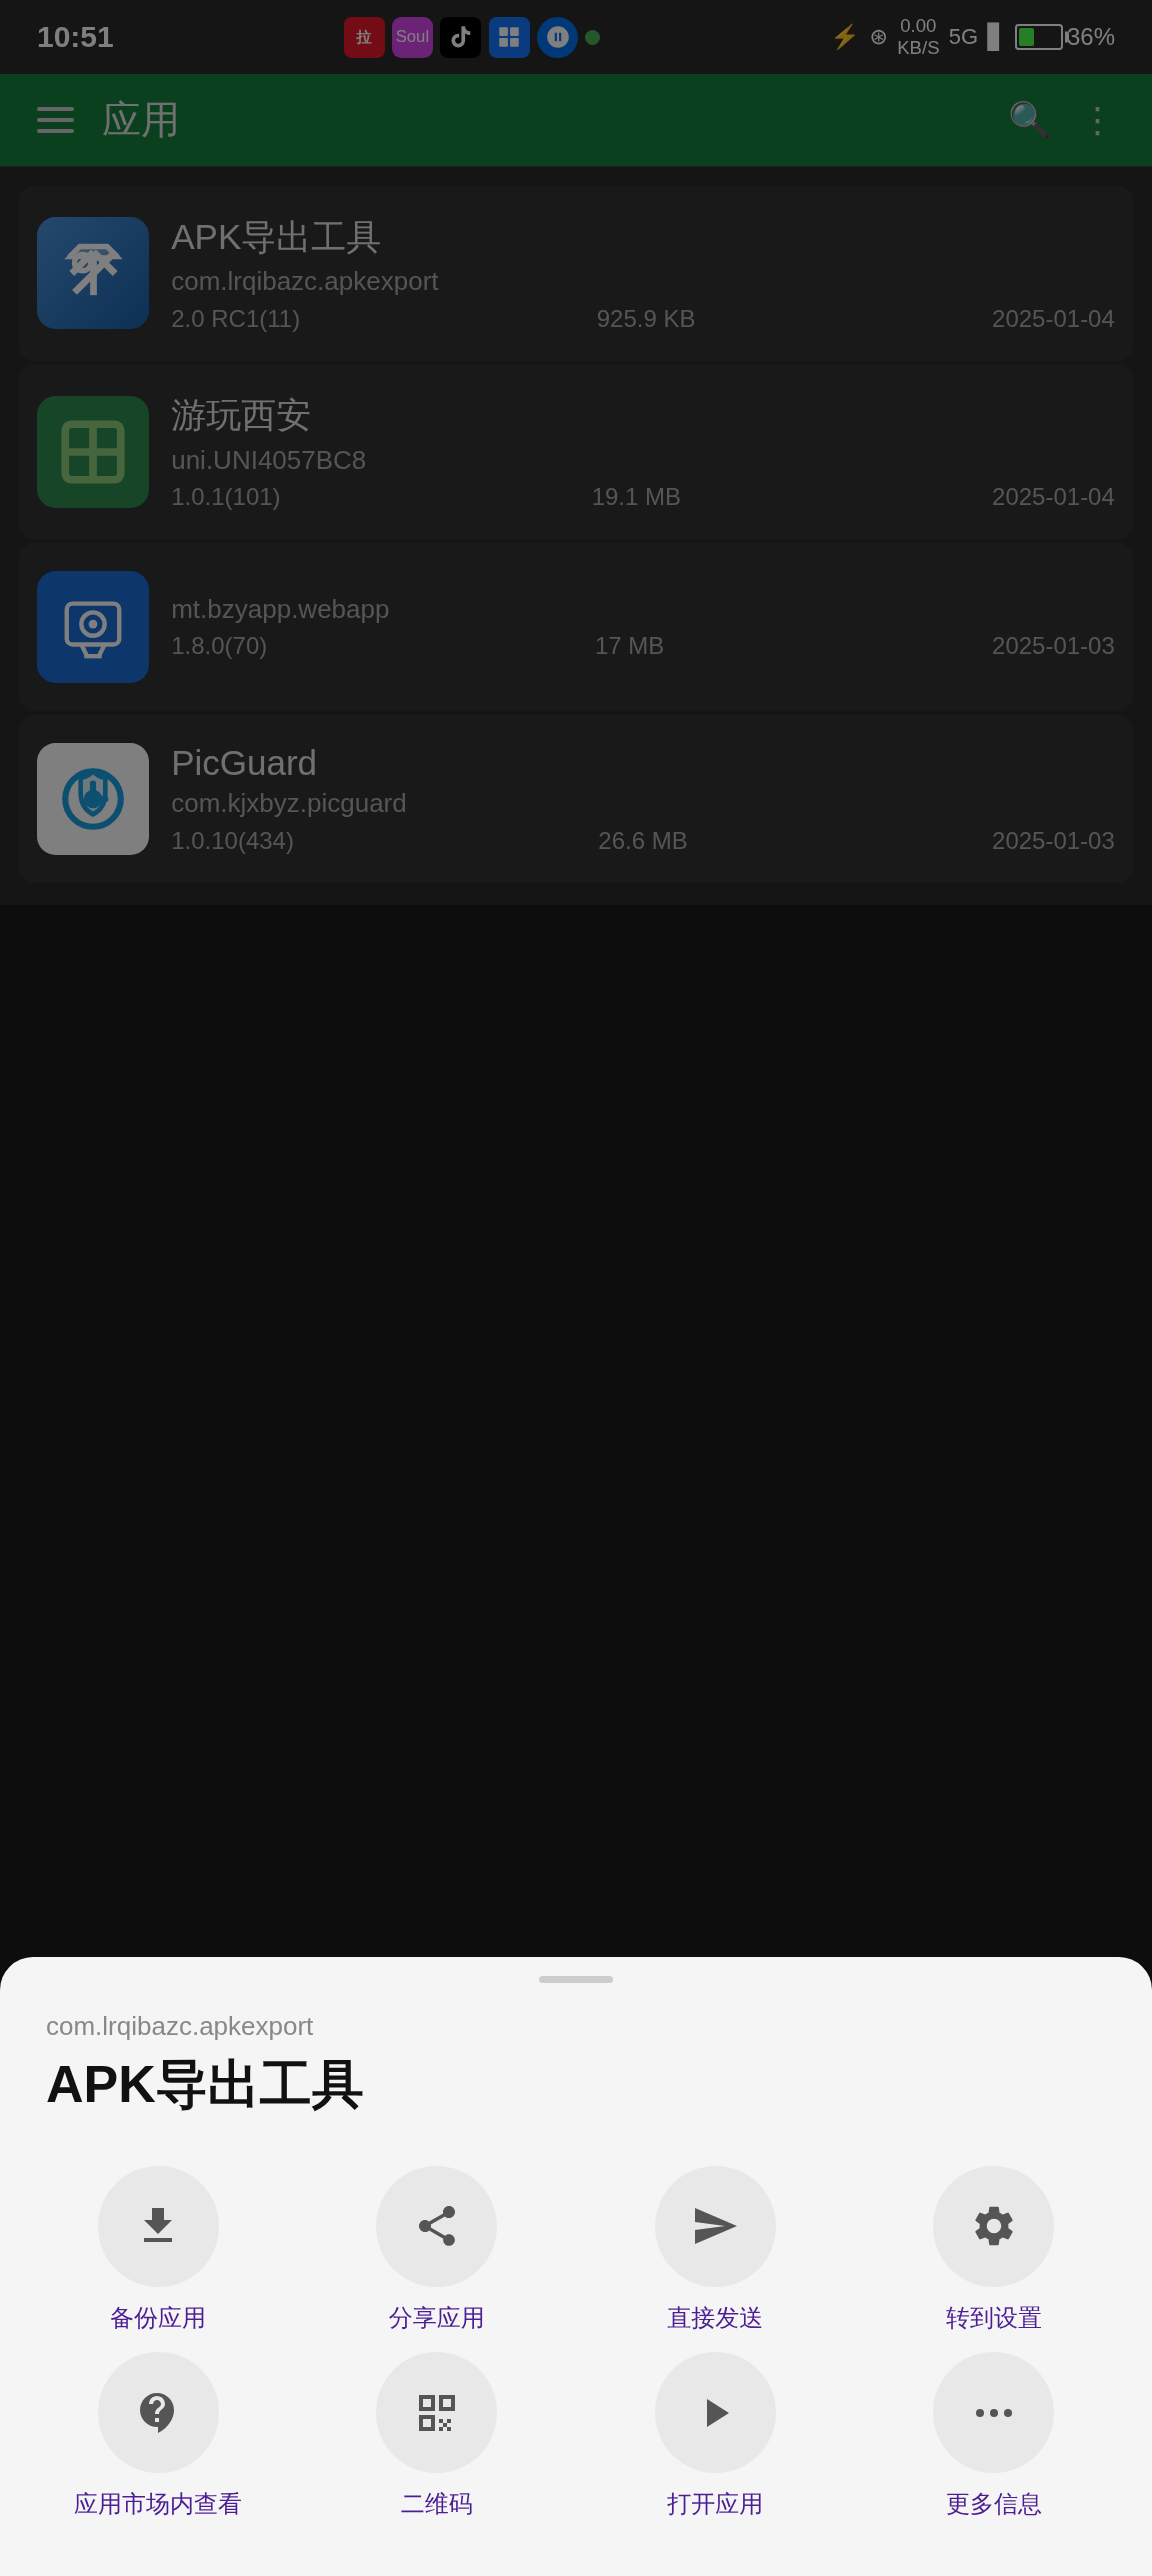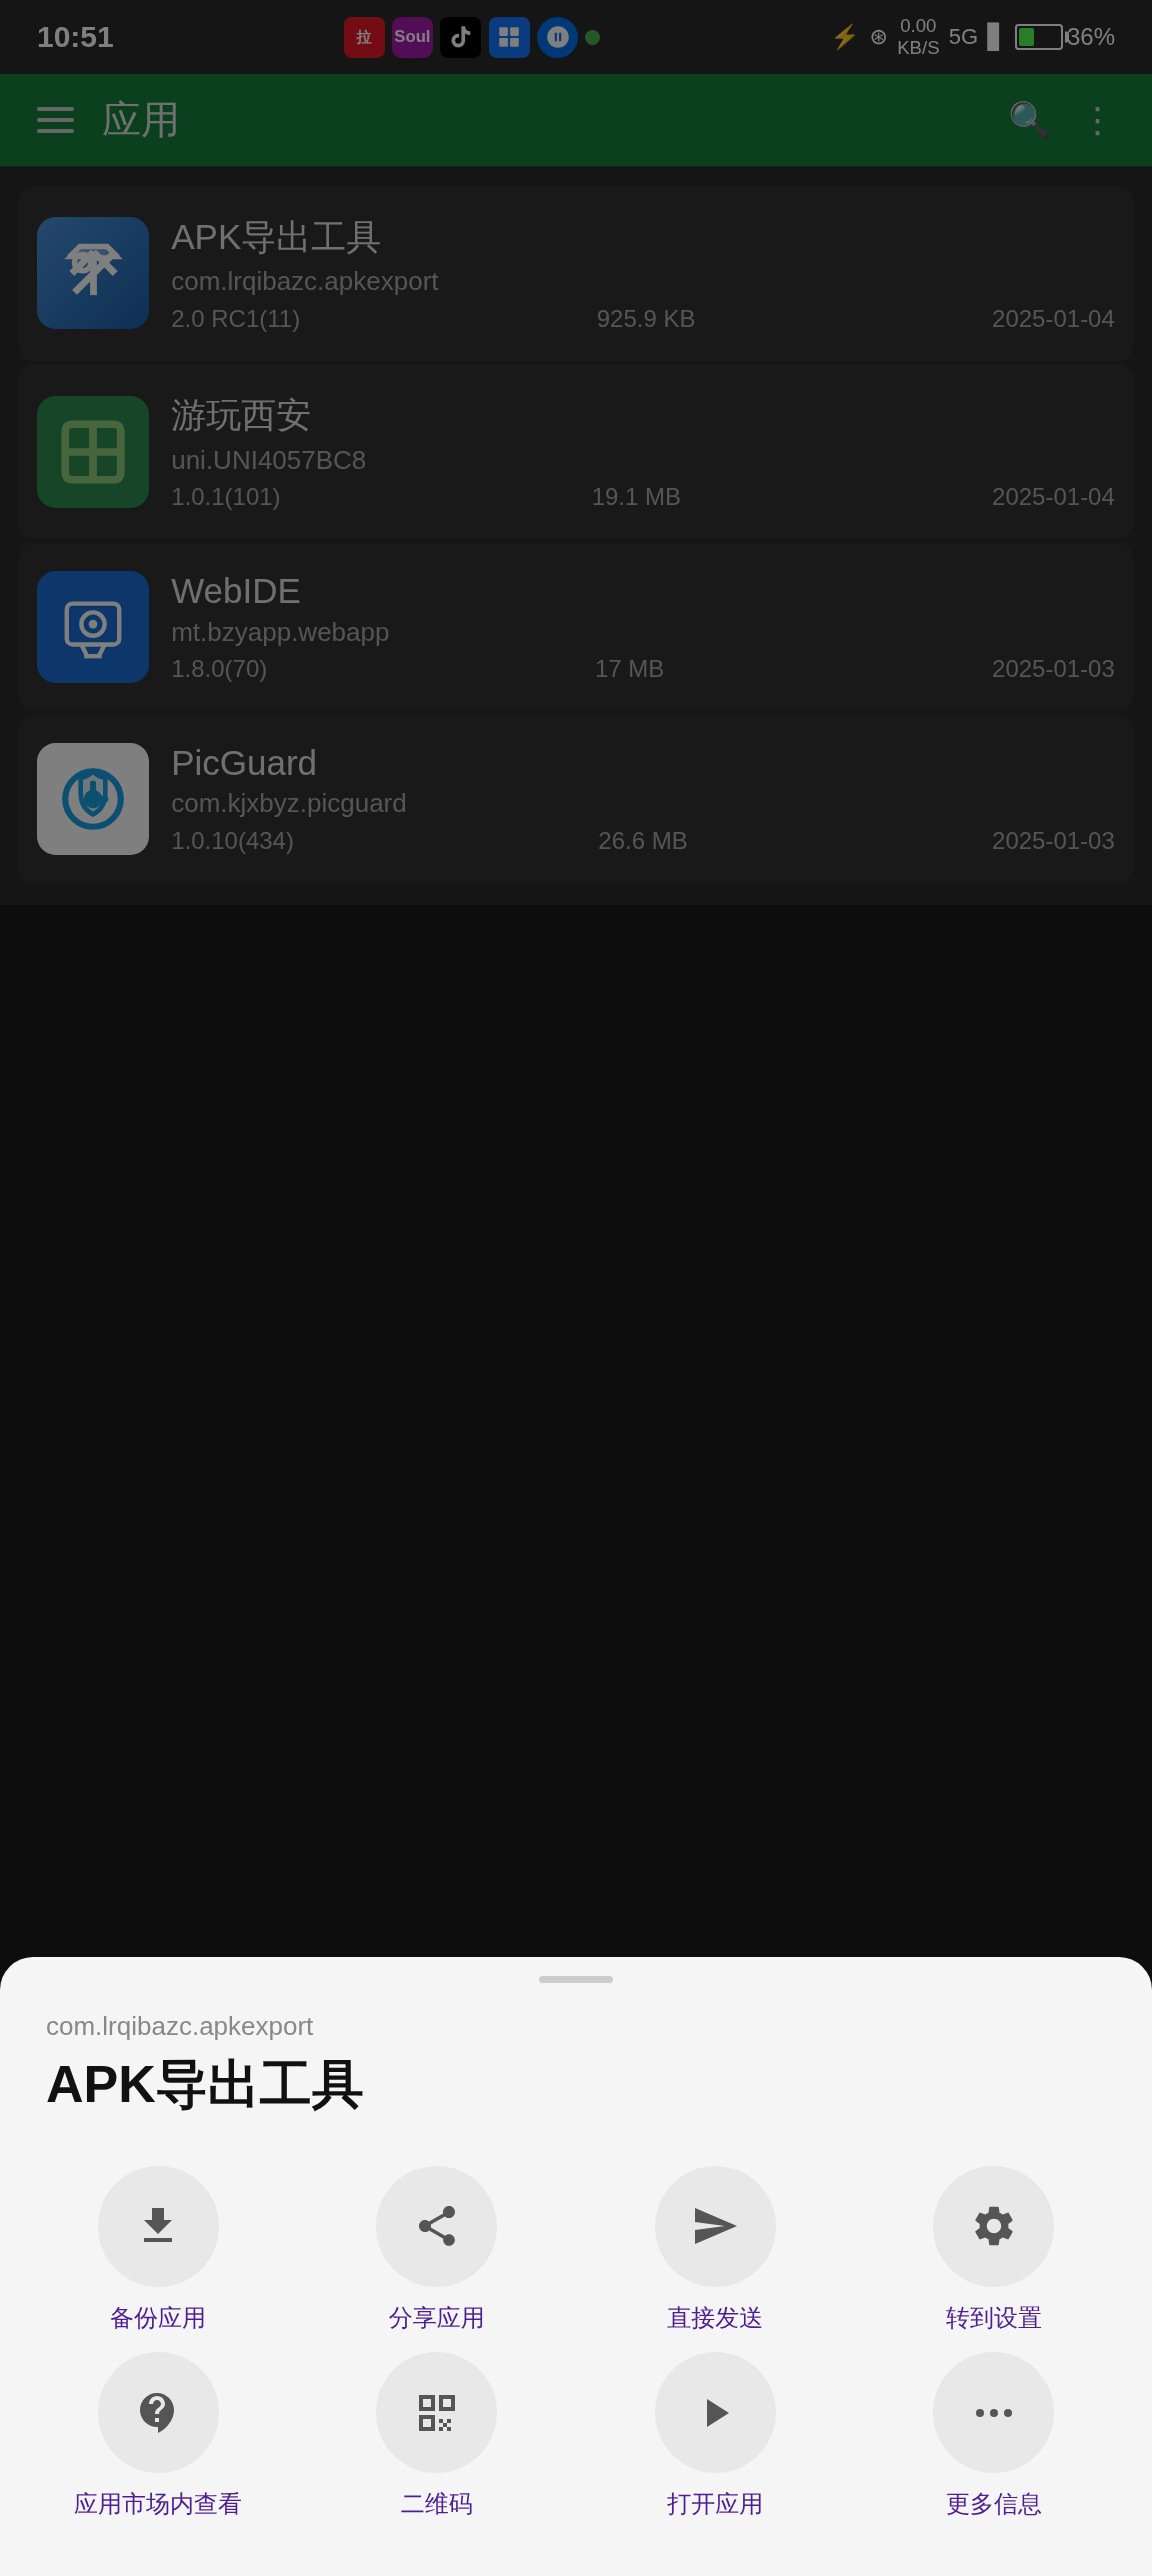--- a/index.html
+++ b/index.html
@@ -36,23 +36,23 @@
       width: 46px;
       height: 46px;
       border-radius: 11px;
       display: flex;
       align-items: center;
       justify-content: center;
       font-size: 20.4px;
       color: #fff;
     }
     .soul-icon {
-      background: #a21caf;
+      background: #d946ef;
       font-size: 16.7px;
-      font-weight: bold;
+      font-weight: normal;
       color: white;
       border-radius: 9.3px;
     }
     .status-right {
       display: flex;
       align-items: center;
       gap: 9.3px;
       font-size: 24px;
       color: #fff;
     }
@@ -396,21 +396,20 @@
       <svg width="70" height="70" viewBox="0 0 24 24" fill="none">
         <rect x="3" y="4" width="18" height="14" rx="2" stroke="white" stroke-width="1.5" fill="none"></rect>
         <circle cx="12" cy="11" r="4" stroke="white" stroke-width="1.5" fill="none"></circle>
         <path d="M8 18 L10 22" stroke="white" stroke-width="1.5"></path>
         <path d="M16 18 L14 22" stroke="white" stroke-width="1.5"></path>
         <path d="M9 22 L15 22" stroke="white" stroke-width="1.5"></path>
         <circle cx="12" cy="11" r="1.5" fill="white"></circle>
       </svg>
     </div>
     <div class="app-info">
-      <div class="app-name">WebIDE</div>
       <div class="app-package">mt.bzyapp.webapp</div>
       <div class="app-meta">
         <span>1.8.0(70)</span>
         <span>17 MB</span>
         <span>2025-01-03</span>
       </div>
     </div>
   </div>
 
   <div class="app-item">

